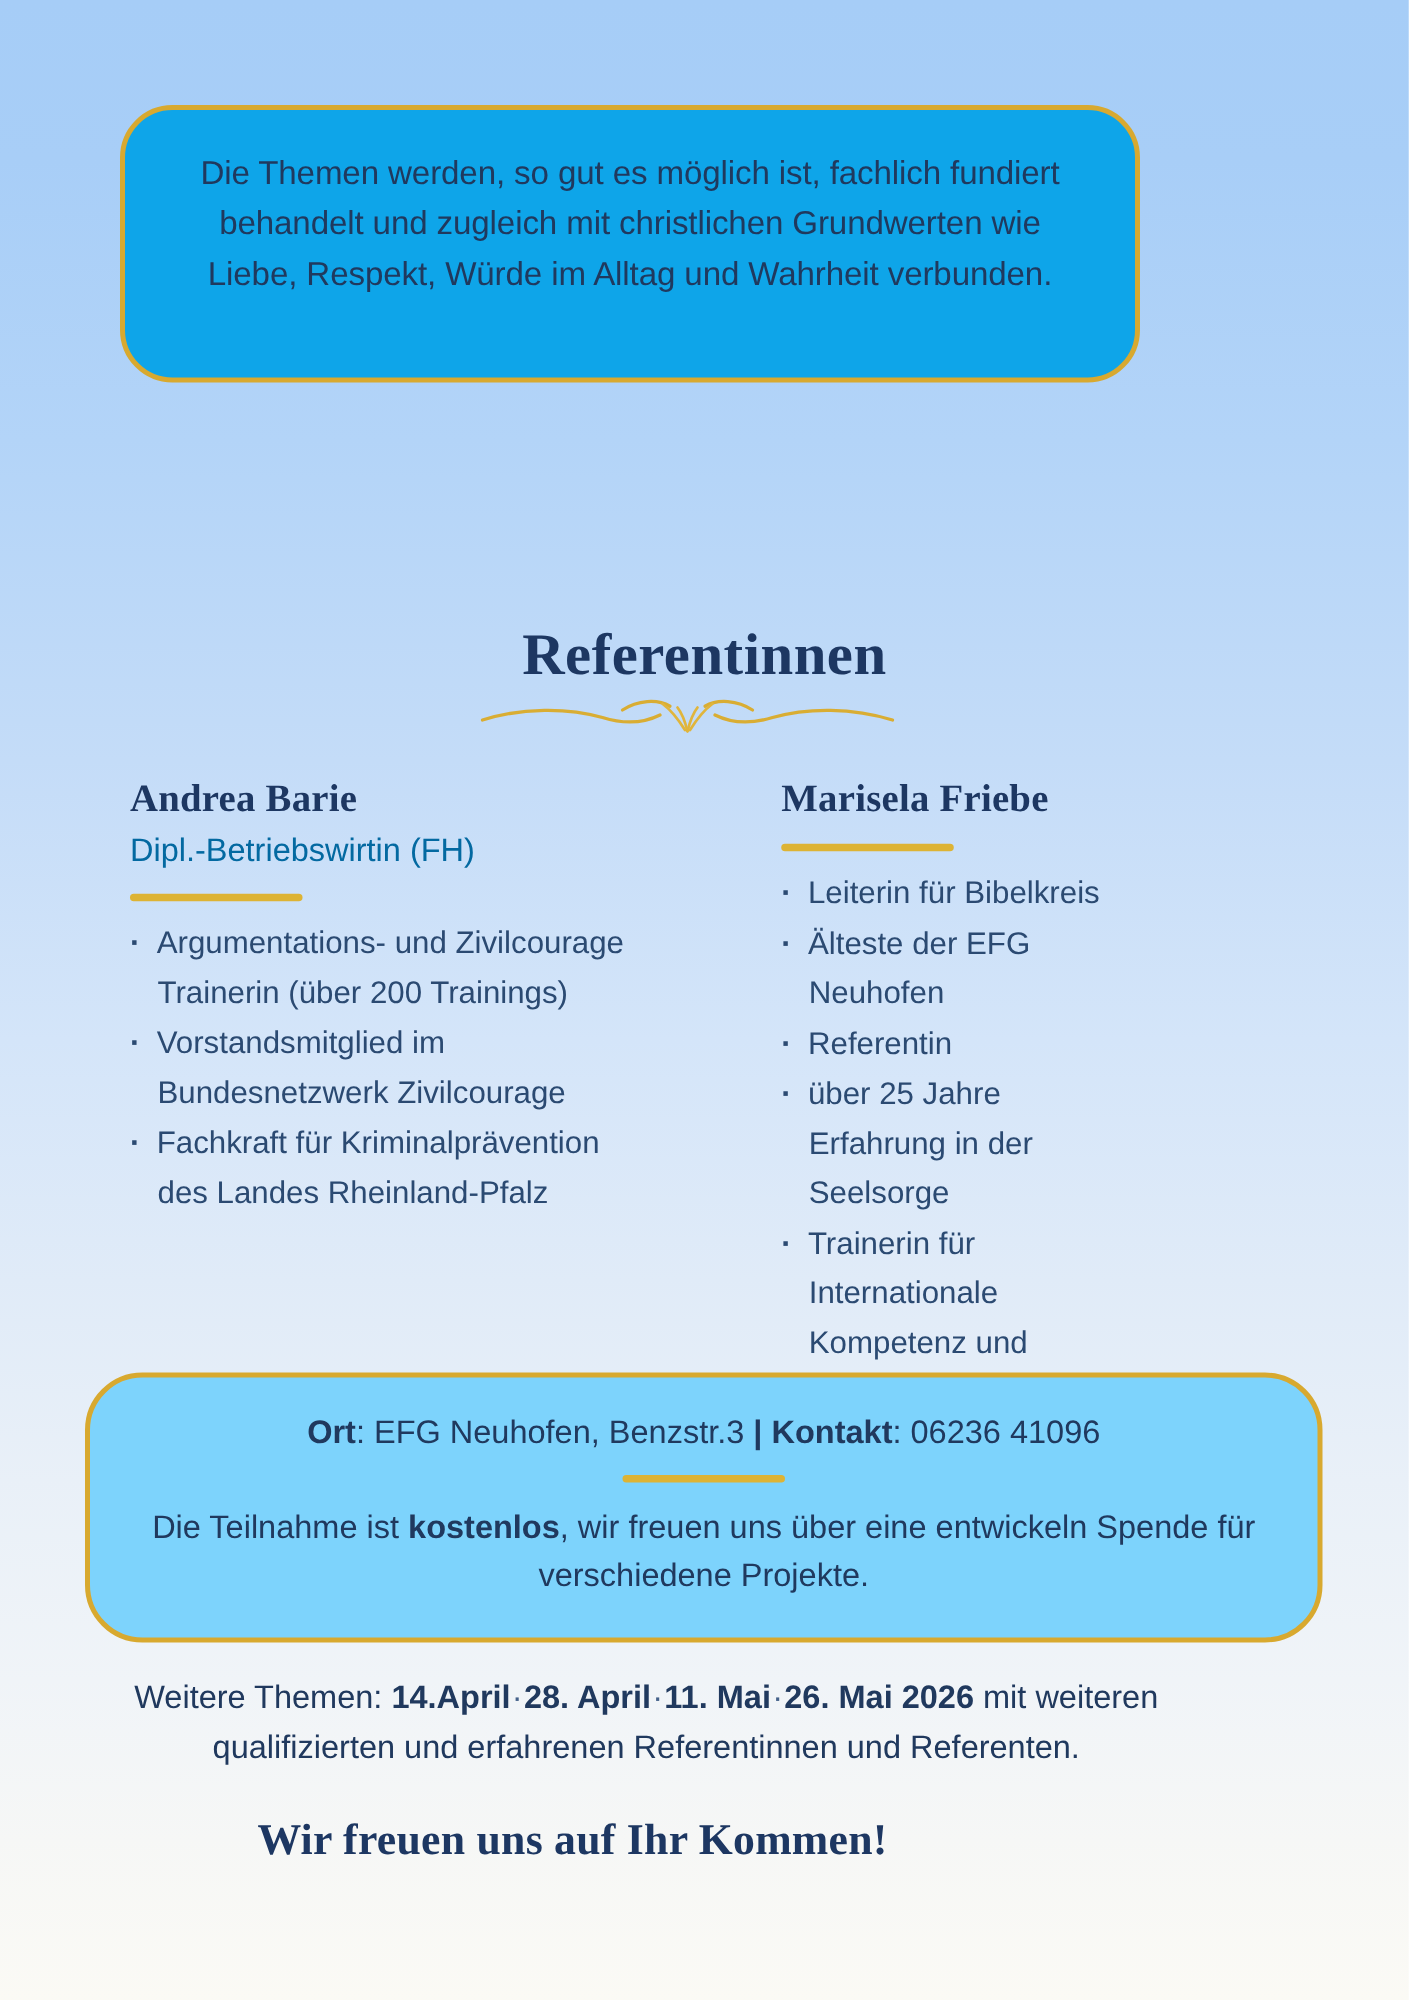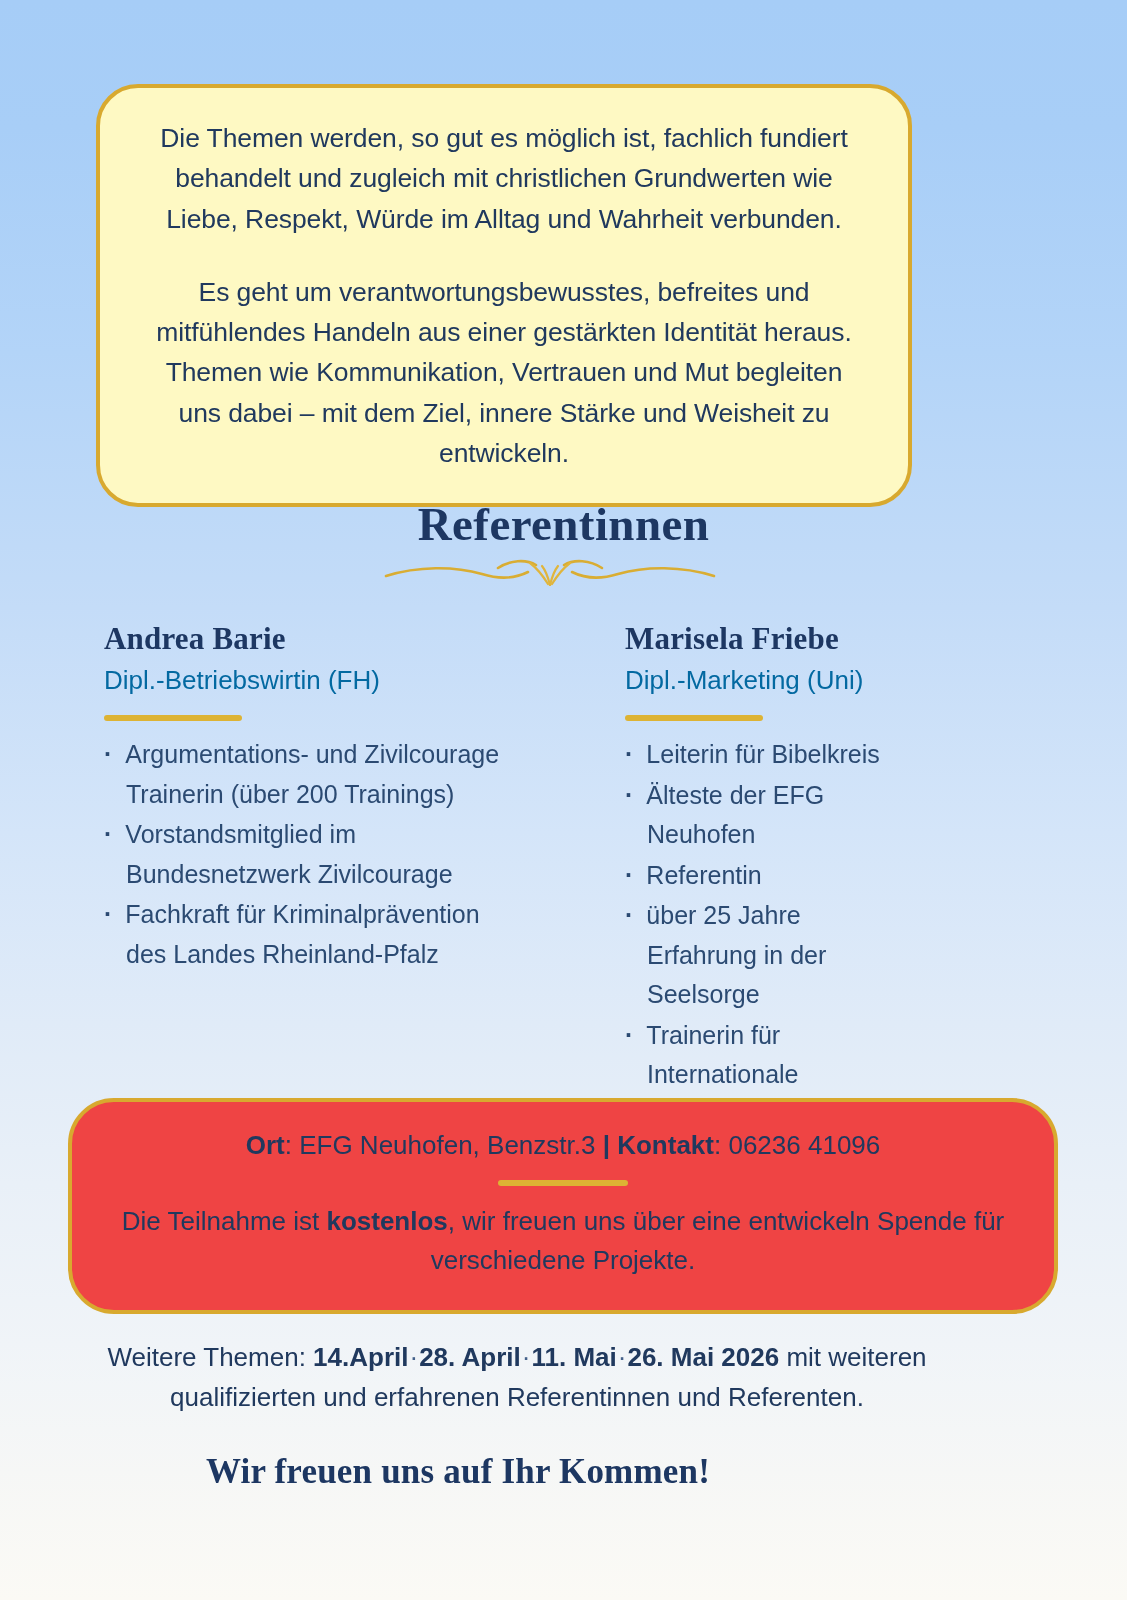--- a/index.html
+++ b/index.html
@@ -34,21 +34,21 @@
 
   
   .intro-card {
     position: absolute;
     left: 96px;
     top: 84px;
     width: 816px;
     box-sizing: border-box;
     border: 4px solid #d8a92f;
     border-radius: 42px;
-    background: #fef9c3;
+    background: #0ea5e9;
     padding: 30px 52px 30px 52px;
     text-align: center;
   }
   .intro-p {
     margin: 0;
     font-size: 26.5px;
     line-height: 1.52;
     color: #20395e;
     letter-spacing: -0.1px;
     font-weight: 400;
@@ -137,21 +137,21 @@
 
   
   .info-card {
     position: absolute;
     left: 68px;
     top: 1098px;
     width: 990px;
     box-sizing: border-box;
     border: 4px solid #d8a92f;
     border-radius: 46px;
-    background: #ef4444;
+    background: #7dd3fc;
     padding: 27px 46px 30px 46px;
     text-align: center;
   }
   .info-line1 {
     font-size: 26px;
     line-height: 1.3;
     color: #20395e;
     margin: 0;
     font-weight: 400;
   }
@@ -205,21 +205,20 @@
   }
 </style>
 </head>
 <body>
 
 <div class="page">
 
   <div class="intro-card">
     <p class="intro-p">Die Themen werden, so gut es möglich ist, fachlich fundiert behandelt und zugleich mit christlichen Grundwerten wie Liebe, Respekt, Würde im Alltag und Wahrheit verbunden.</p>
     <div class="intro-gap"></div>
-    <p class="intro-p">Es geht um verantwortungsbewusstes, befreites und mitfühlendes Handeln aus einer gestärkten Identität heraus. Themen wie Kommunikation, Vertrauen und Mut begleiten uns dabei – mit dem Ziel, innere Stärke und Weisheit zu entwickeln.</p>
   </div>
 
   <div class="section-heading">Referentinnen</div>
 
   <div class="ornament">
     <svg width="340" height="36" viewBox="0 0 340 36" xmlns="http://www.w3.org/2000/svg">
       <g fill="none" stroke="#d9ad33" stroke-width="2.6" stroke-linecap="round">
         <path d="M6 24 C38 14, 74 14, 102 22 C118 27, 134 27, 148 20"></path>
         <path d="M334 24 C302 14, 266 14, 238 22 C222 27, 206 27, 192 20"></path>
         <path d="M118 16 C130 8, 146 7, 156 13"></path>
@@ -242,21 +241,20 @@
       <div class="sp-rule"></div>
       <ul class="sp-list">
         <li>Argumentations- und Zivilcourage Trainerin (über 200 Trainings)</li>
         <li>Vorstandsmitglied im Bundesnetzwerk Zivilcourage</li>
         <li>Fachkraft für Kriminalprävention des Landes Rheinland-Pfalz</li>
       </ul>
     </div>
 
     <div class="speaker right">
       <div class="sp-name">Marisela Friebe</div>
-      <div class="sp-role">Dipl.-Marketing (Uni)</div>
       <div class="sp-rule"></div>
       <ul class="sp-list">
         <li>Leiterin für Bibelkreis</li>
         <li>Älteste der EFG Neuhofen</li>
         <li>Referentin</li>
         <li>über 25 Jahre Erfahrung in der Seelsorge</li>
         <li>Trainerin für Internationale Kompetenz und Spanisch</li>
       </ul>
     </div>
 

